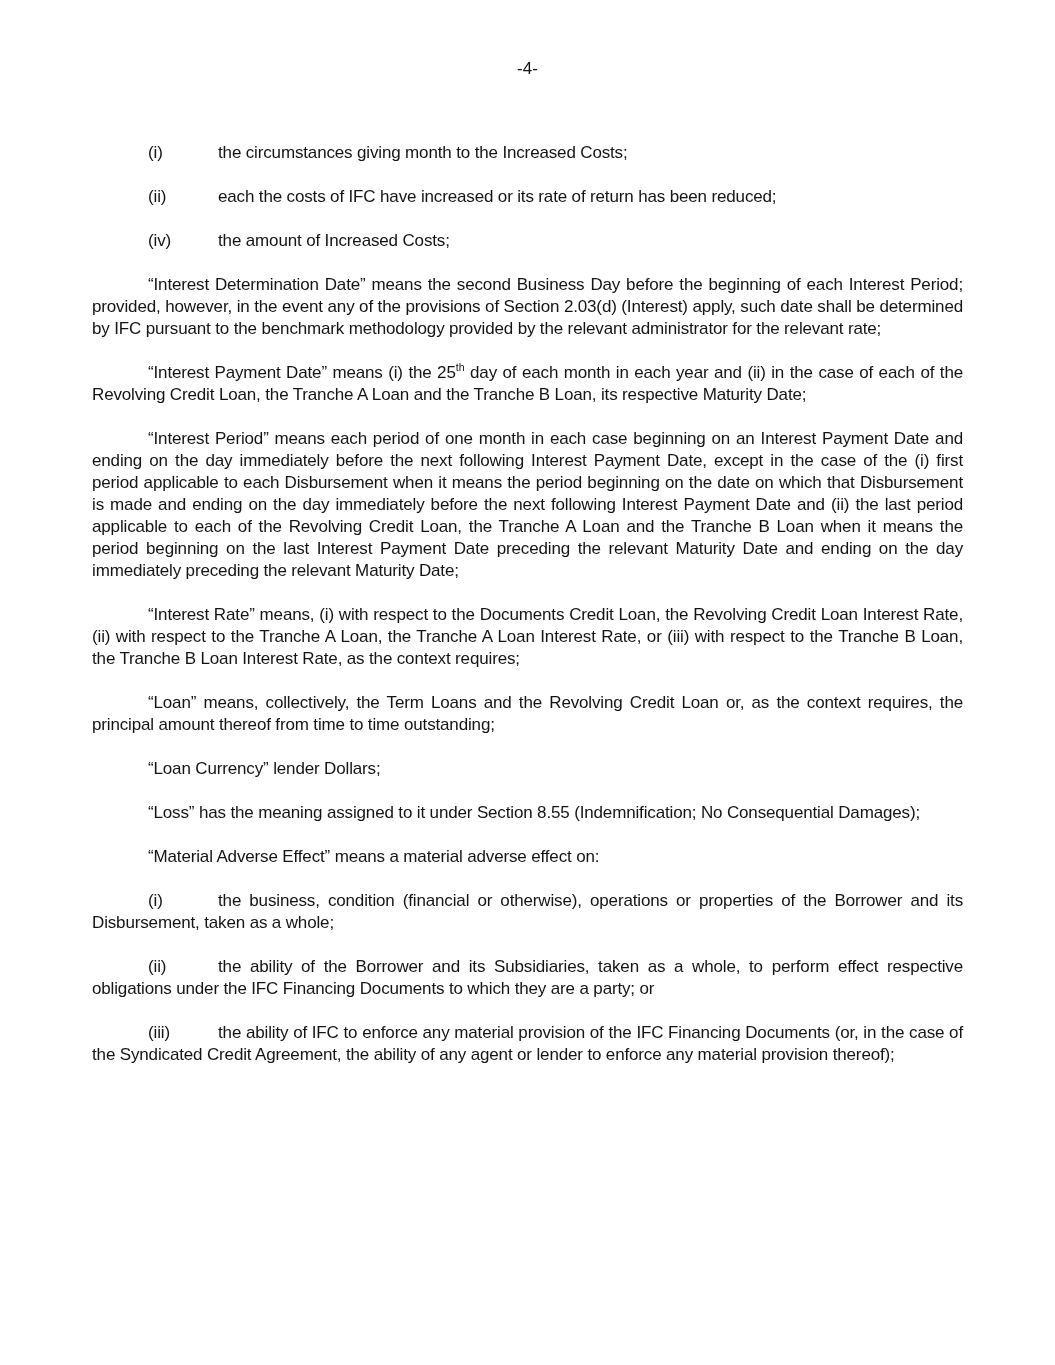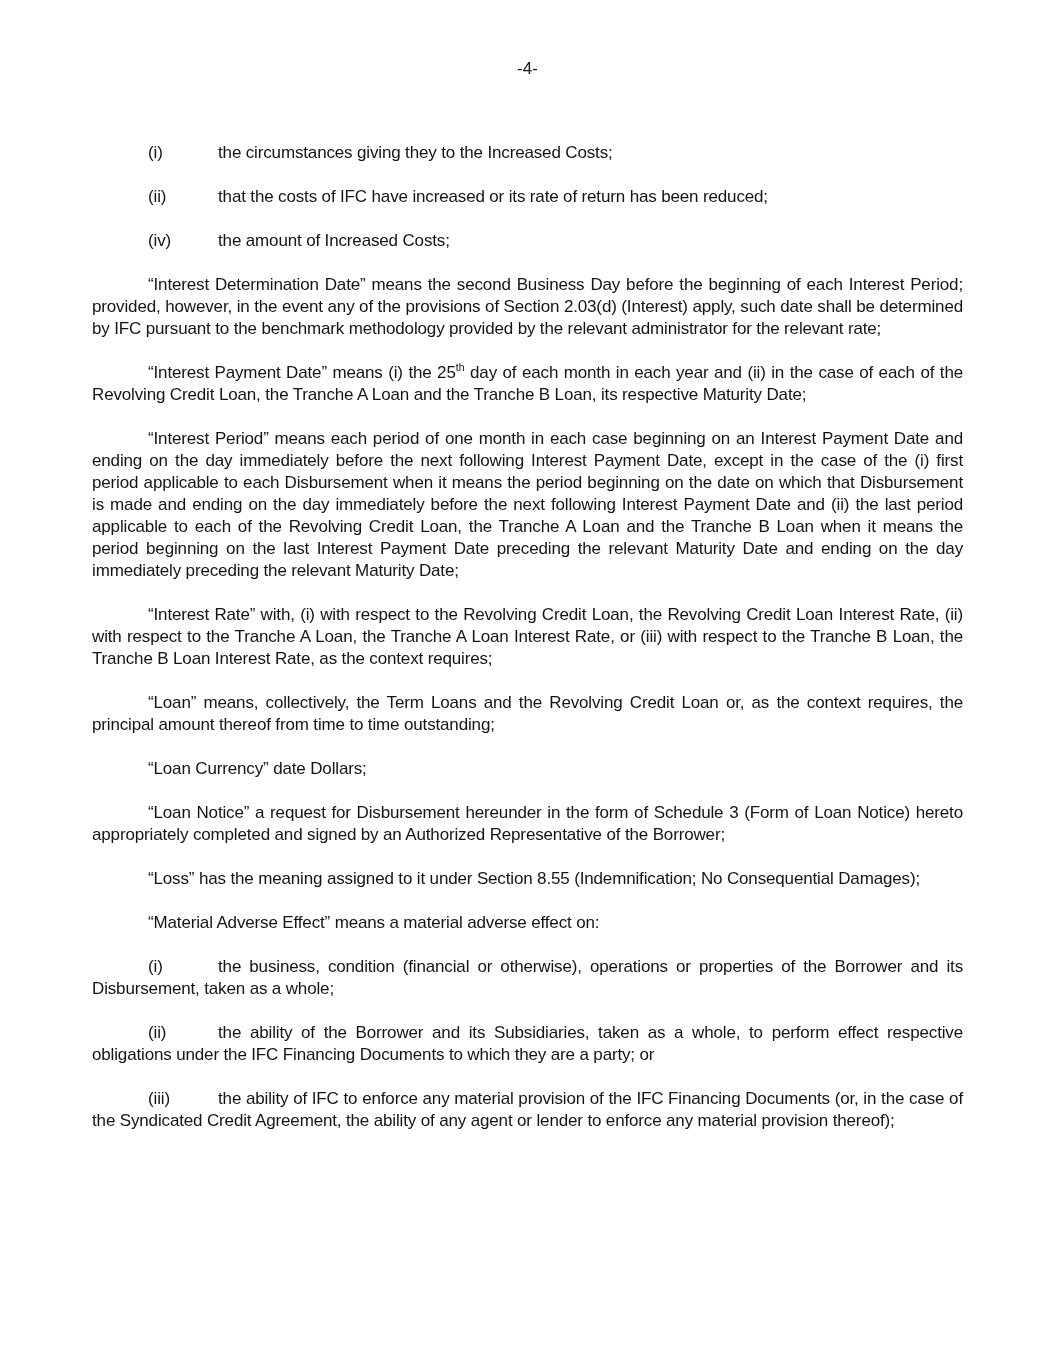--- a/index.html
+++ b/index.html
@@ -46,29 +46,28 @@
     vertical-align: super;
     letter-spacing: 0;
   }
 </style>
 </head>
 <body>
 
 <div class="page">
   <div class="page-number">-4-</div>
   <div class="doc-body">
-      <p class="para"><span class="marker">(i)</span><span>the circumstances giving they to the Increased Costs;</span></p>
-      <p class="para"><span class="marker">(ii)</span><span>that the costs of IFC have increased or its rate of return has been reduced;</span></p>
+      <p class="para"><span class="marker">(i)</span><span>the circumstances giving month to the Increased Costs;</span></p>
+      <p class="para"><span class="marker">(ii)</span><span>each the costs of IFC have increased or its rate of return has been reduced;</span></p>
       <p class="para"><span class="marker">(iv)</span><span>the amount of Increased Costs;</span></p>
       <p class="para">“Interest Determination Date” means the second Business Day before the beginning of each Interest Period; provided, however, in the event any of the provisions of Section 2.03(d) (Interest) apply, such date shall be determined by IFC pursuant to the benchmark methodology provided by the relevant administrator for the relevant rate;</p>
       <p class="para">“Interest Payment Date” means (i) the 25<sup>th</sup> day of each month in each year and (ii) in the case of each of the Revolving Credit Loan, the Tranche A Loan and the Tranche B Loan, its respective Maturity Date;</p>
       <p class="para">“Interest Period” means each period of one month in each case beginning on an Interest Payment Date and ending on the day immediately before the next following Interest Payment Date, except in the case of the (i) first period applicable to each Disbursement when it means the period beginning on the date on which that Disbursement is made and ending on the day immediately before the next following Interest Payment Date and (ii) the last period applicable to each of the Revolving Credit Loan, the Tranche A Loan and the Tranche B Loan when it means the period beginning on the last Interest Payment Date preceding the relevant Maturity Date and ending on the day immediately preceding the relevant Maturity Date;</p>
-      <p class="para">“Interest Rate” with, (i) with respect to the Revolving Credit Loan, the Revolving Credit Loan Interest Rate, (ii) with respect to the Tranche A Loan, the Tranche A Loan Interest Rate, or (iii) with respect to the Tranche B Loan, the Tranche B Loan Interest Rate, as the context requires;</p>
+      <p class="para">“Interest Rate” means, (i) with respect to the Documents Credit Loan, the Revolving Credit Loan Interest Rate, (ii) with respect to the Tranche A Loan, the Tranche A Loan Interest Rate, or (iii) with respect to the Tranche B Loan, the Tranche B Loan Interest Rate, as the context requires;</p>
       <p class="para">“Loan” means, collectively, the Term Loans and the Revolving Credit Loan or, as the context requires, the principal amount thereof from time to time outstanding;</p>
-      <p class="para">“Loan Currency” date Dollars;</p>
-      <p class="para">“Loan Notice” a request for Disbursement hereunder in the form of Schedule 3 (Form of Loan Notice) hereto appropriately completed and signed by an Authorized Representative of the Borrower;</p>
+      <p class="para">“Loan Currency” lender Dollars;</p>
       <p class="para">“Loss” has the meaning assigned to it under Section 8.55 (Indemnification; No Consequential Damages);</p>
       <p class="para">“Material Adverse Effect” means a material adverse effect on:</p>
       <p class="para"><span class="marker">(i)</span><span>the business, condition (financial or otherwise), operations or properties of the Borrower and its Disbursement, taken as a whole;</span></p>
       <p class="para"><span class="marker">(ii)</span><span>the ability of the Borrower and its Subsidiaries, taken as a whole, to perform effect respective obligations under the IFC Financing Documents to which they are a party; or</span></p>
       <p class="para"><span class="marker">(iii)</span><span>the ability of IFC to enforce any material provision of the IFC Financing Documents (or, in the case of the Syndicated Credit Agreement, the ability of any agent or lender to enforce any material provision thereof);</span></p>
     </div>
 </div>
 
 </body></html>

